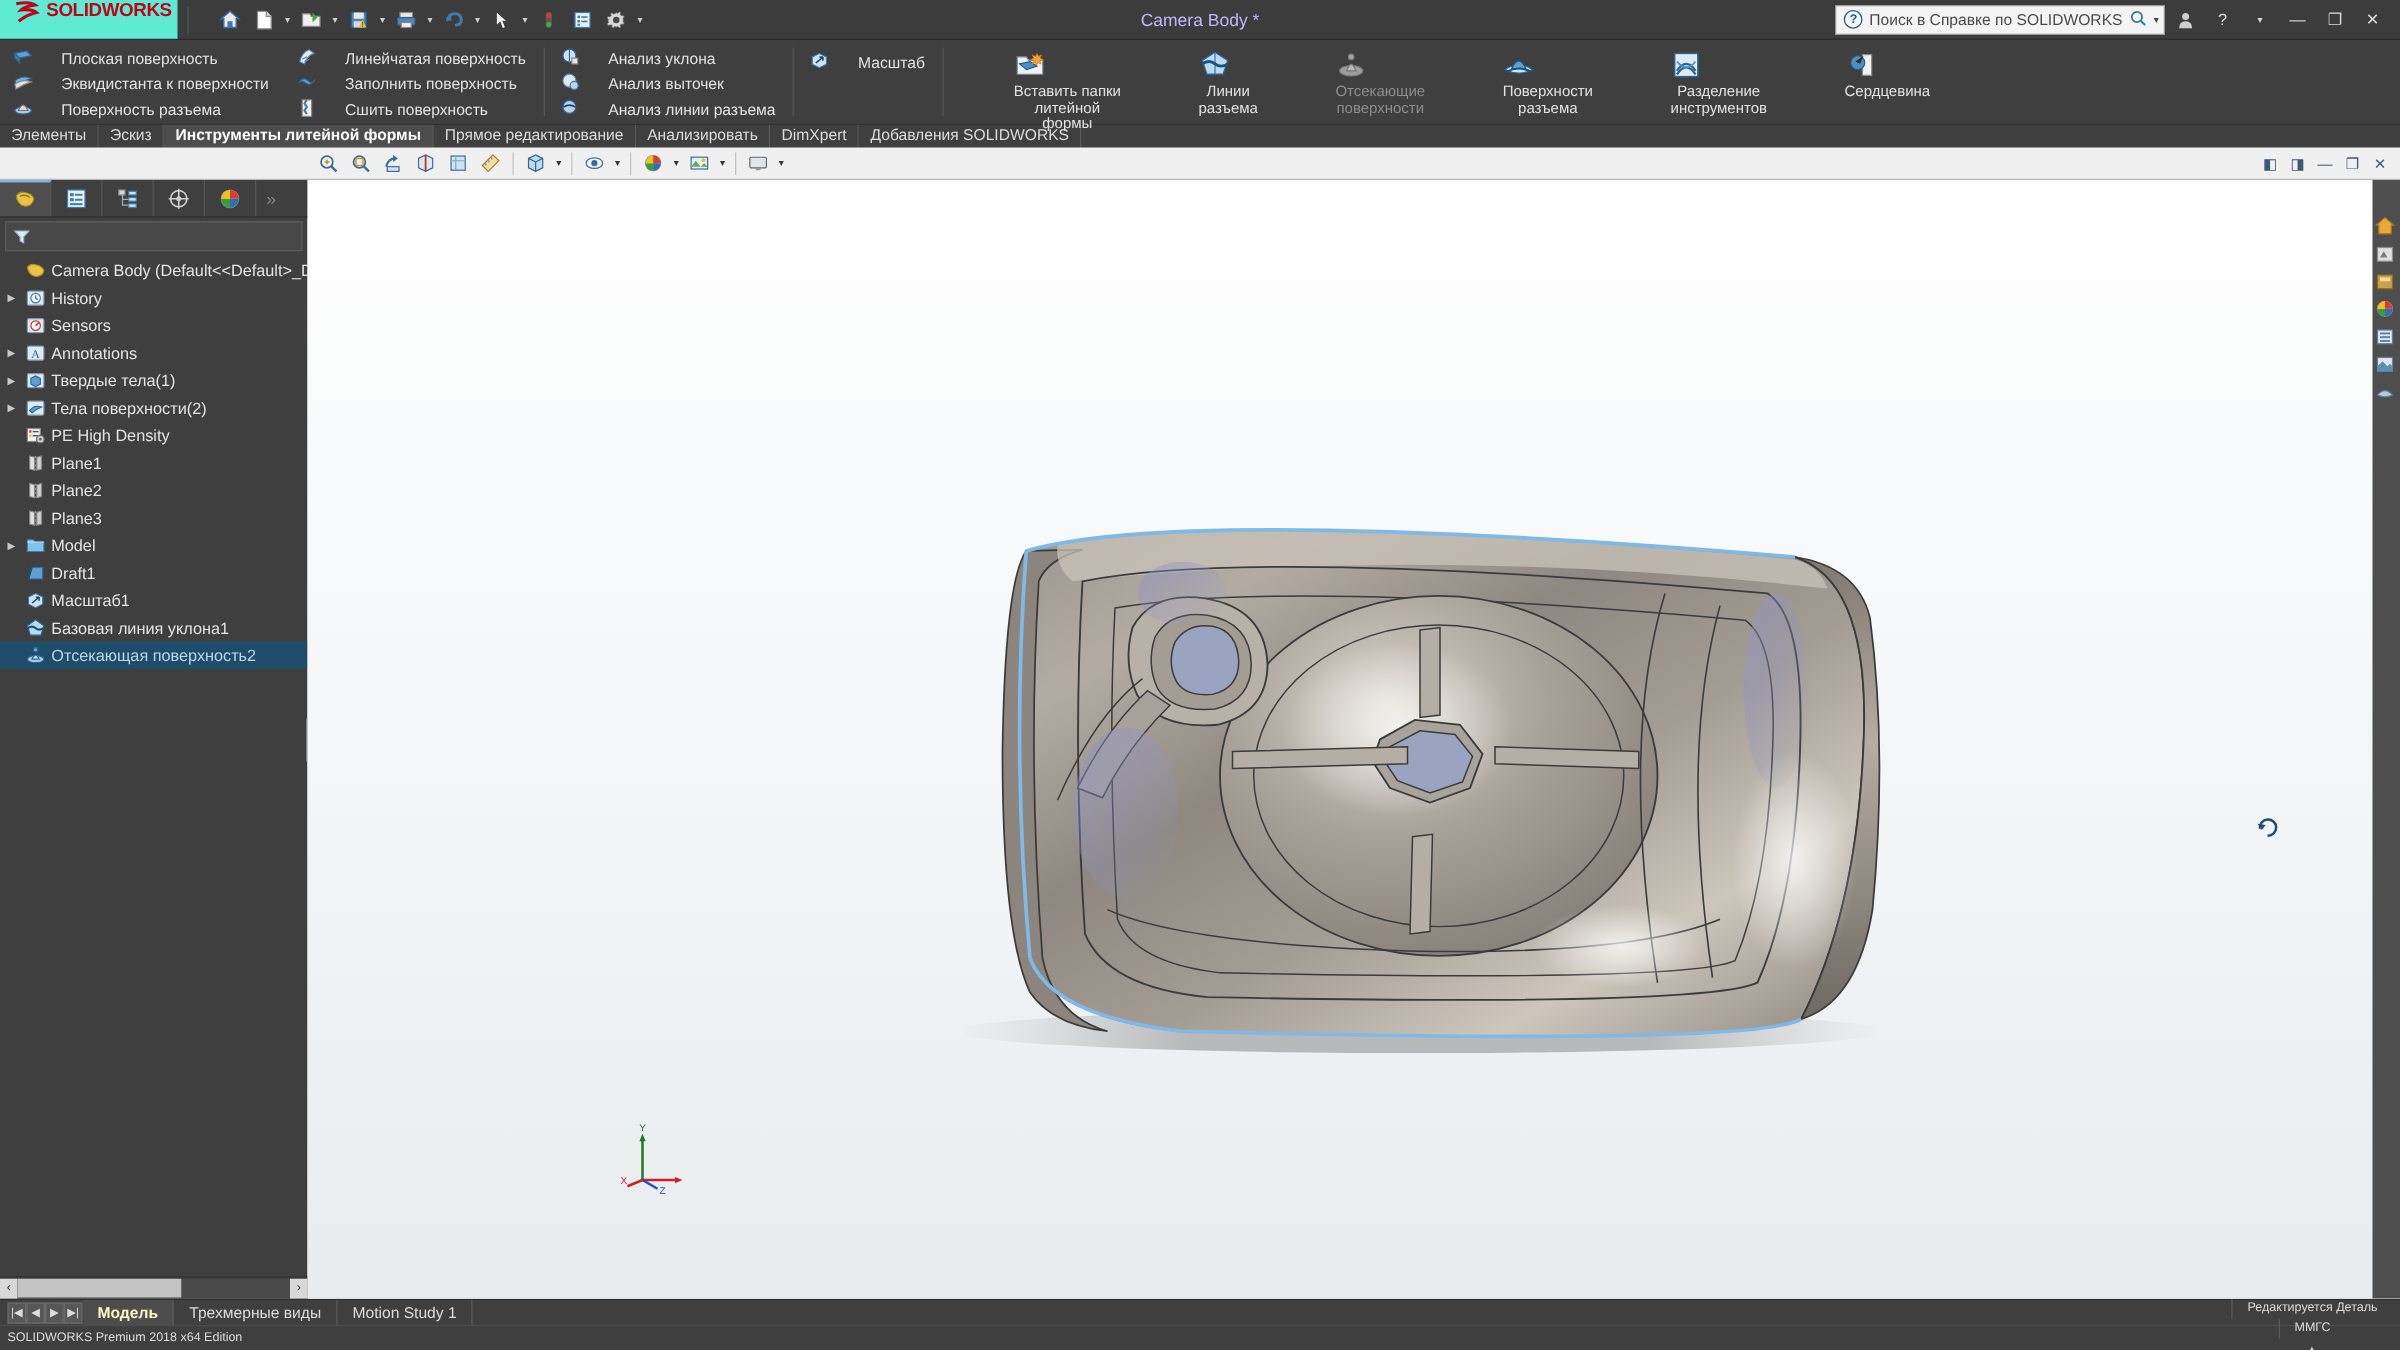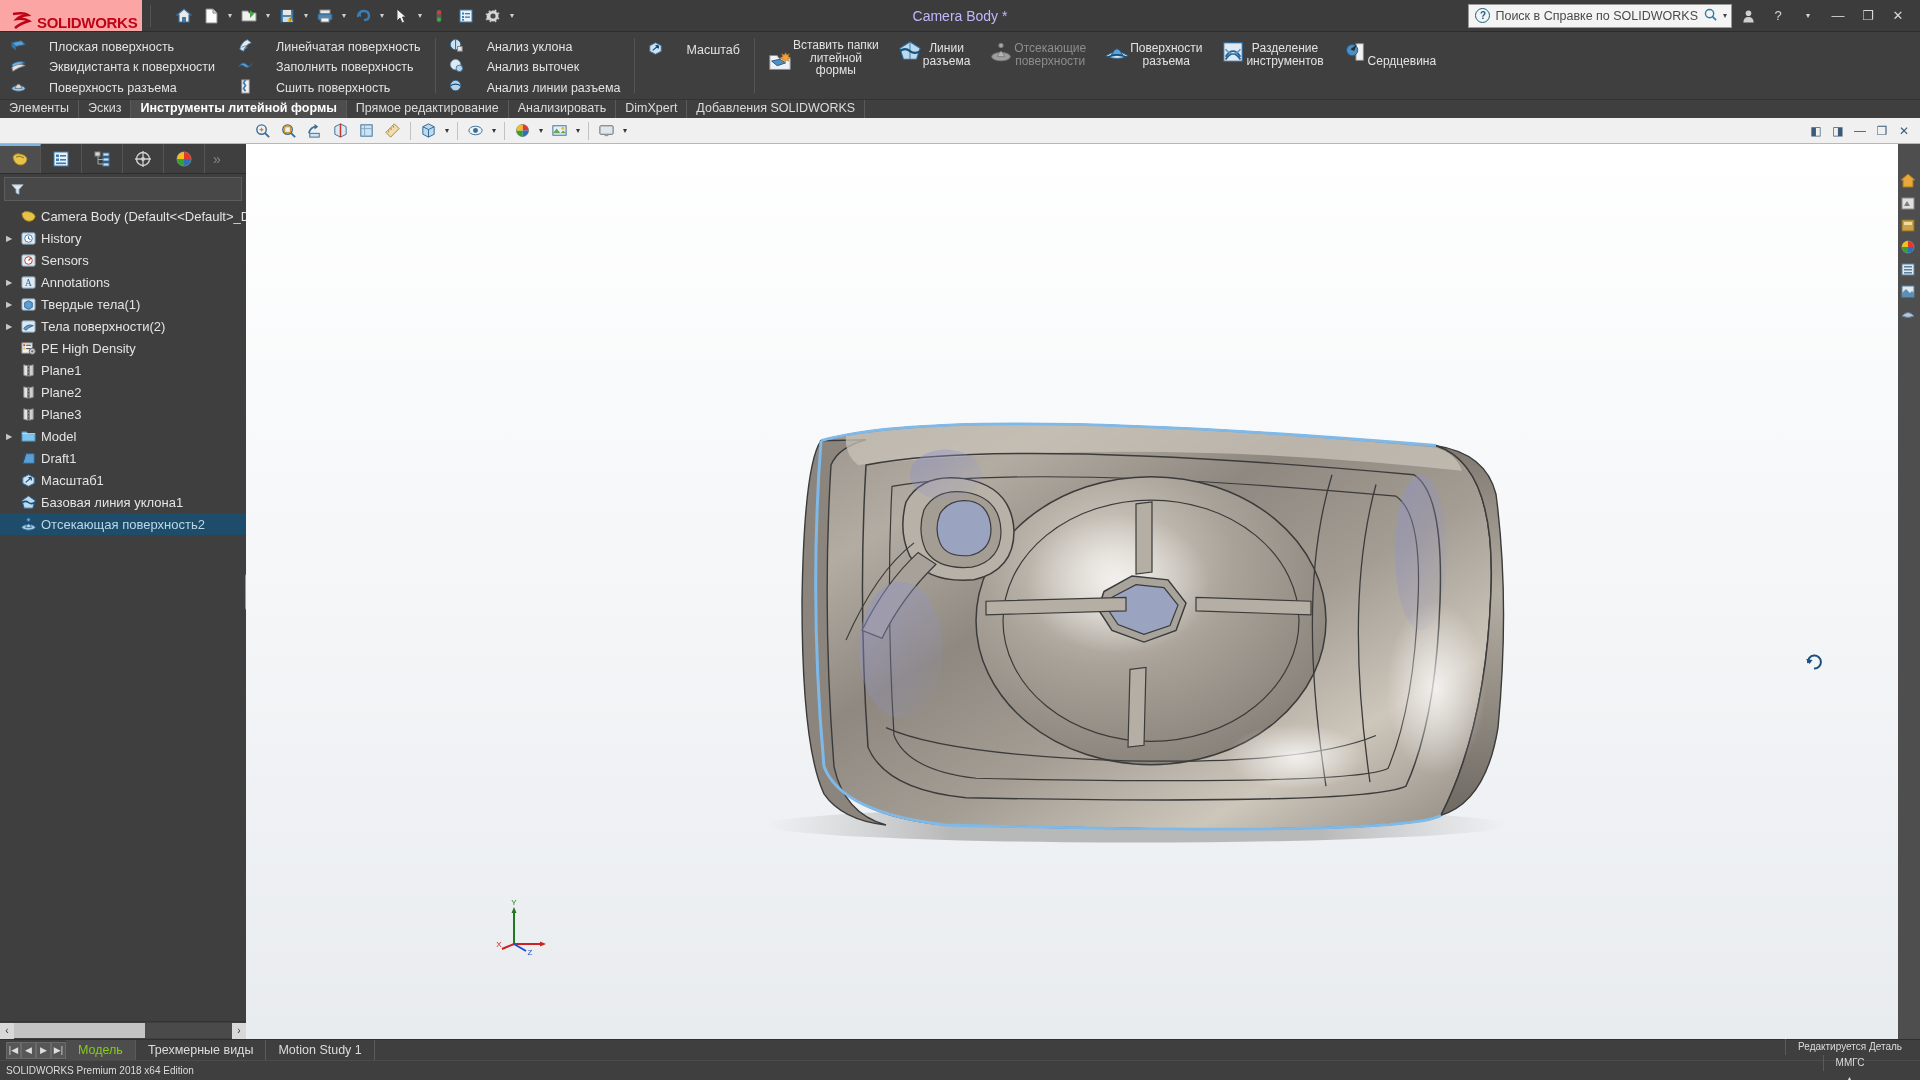--- a/index.html
+++ b/index.html
@@ -12,21 +12,21 @@
     -webkit-font-smoothing: antialiased;
   }
   .app { width:1920px; height:1080px; display:flex; flex-direction:column; position:relative; }
 
   
   .titlebar {
     height:32px; background:#3c3c3c; display:flex; align-items:center;
     border-bottom:1px solid #2c2c2c; position:relative; flex:0 0 32px;
   }
   .logo-box {
-    width:142px; height:31px; background:#fca5a5; display:flex; align-items:flex-end;
+    width:142px; height:31px; background:#5eead4; display:flex; align-items:flex-start;
     padding-left:10px; gap:5px;
   }
   .logo-sw { font-size:15px; font-weight:bold; color:#c00418; letter-spacing:-0.3px;}
   .menubar { display:flex; align-items:center; gap:0px; margin-left:14px; }
   .menubar .mi {
     padding:5px 12px; color:#dcdcdc; font-size:13.5px; cursor:default; white-space:nowrap;
   }
   .pin-icon { margin-left:8px; color:#4a9fd4; font-size:15px; padding:2px 6px; }
   .tb-sep { width:1px; height:22px; background:#555; margin:0 8px; }
   .qat { display:flex; align-items:center; gap:1px; margin-left:12px; }
@@ -52,22 +52,22 @@
   .ribbon {
     background:#3f3f3f; height:68px; display:flex; align-items:stretch; flex:0 0 68px;
     border-bottom:1px solid #333; position:relative;
   }
   .rgroup { display:flex; flex-direction:column; justify-content:center; padding:3px 6px; gap:1px;}
   .rdiv { width:1px; background:#555; margin:6px 2px; }
   .ritem { display:flex; align-items:flex-end; gap:22px; padding:1px 6px 1px 4px; height:20px; border-radius:2px;}
   .ritem .lbl { font-size:12.5px; color:#e2e2e2; white-space:nowrap; }
   .icn { width:17px; height:17px; flex:0 0 17px; display:block; }
   .rbig {
-    display:flex; flex-direction:row; align-items:flex-end; justify-content:flex-start;
-    width:auto; min-width:56px; padding:3px 6px 0; border-radius:2px;
+    display:flex; flex-direction:column; align-items:flex-start; justify-content:flex-start;
+    width:auto; min-width:56px; padding:3px 6px 0; border-radius:2px;margin-left:44px;
   }
   .rbig .bicn { width:26px; height:26px; margin-bottom:2px; }
   .rbig .blbl { font-size:12px; line-height:12.5px; text-align:center; color:#e2e2e2; white-space:pre-line;}
   .rbig.disabled .blbl { color:#8d8d8d; }
 
   
   .tabstrip { height:18px; background:#3f3f3f; display:flex; align-items:flex-end; flex:0 0 18px;}
   .tab {
     font-size:12.5px; padding:1px 9px 2px; color:#dcdcdc; border-right:1px solid #5a5a5a;
     background:#3f3f3f; line-height:15px; white-space:nowrap;
@@ -119,21 +119,21 @@
   .dockicn { width:20px; height:20px; }
   .rotate-cursor { position:absolute; left:1558px; top:508px; color:#1a4f80; font-size:17px;}
   .triad { position:absolute; left:250px; bottom:80px; width:60px; height:60px; }
 
   
   .studybar { height:21px; background:#3f3f3f; display:flex; align-items:stretch; flex:0 0 21px; border-top:1px solid #2f2f2f;}
   .navbtns { display:flex; align-items:center; padding-left:6px; gap:0px;}
   .navb { width:15px; height:17px; background:#575757; border:1px solid #6a6a6a; display:flex;align-items:center;justify-content:center;
           font-size:9px; color:#ddd;}
   .sbtab { font-size:12.5px; padding:2px 12px; color:#dcdcdc; border-right:1px solid #5a5a5a; line-height:16px; white-space:nowrap;}
-  .sbtab.active { background:#4d4d4d; color:#84cc16; font-weight:normal;}
+  .sbtab.active { background:#4d4d4d; color:#fef9c3; font-weight:bold;}
   .statusbar {
     height:20px; background:#3f3f3f; display:flex; align-items:center; flex:0 0 20px;
     border-top:1px solid #4c4c4c; font-size:10px; color:#dcdcdc; padding:0 6px;
   }
   .st-right { margin-left:auto; display:flex; align-items:center; gap:0px;flex-direction:column; }
   .st-cell { padding:0 12px; border-left:1px solid #5a5a5a; height:16px; display:flex; align-items:center;}
   .st-cell.nb { border-left:none; }
 </style>
 </head>
 <body>

